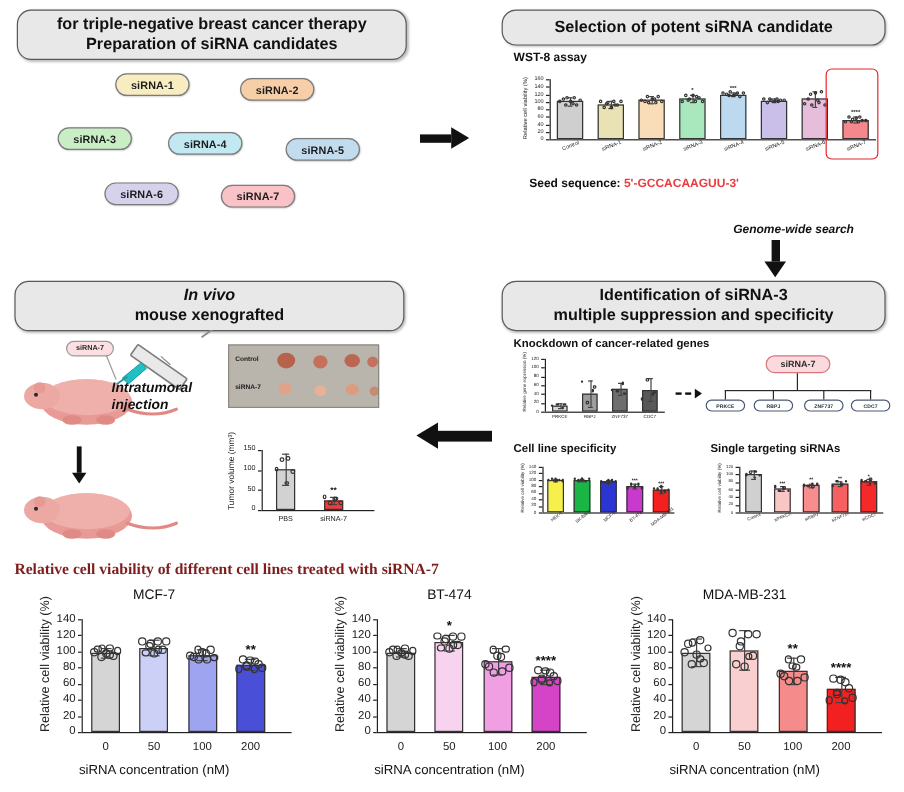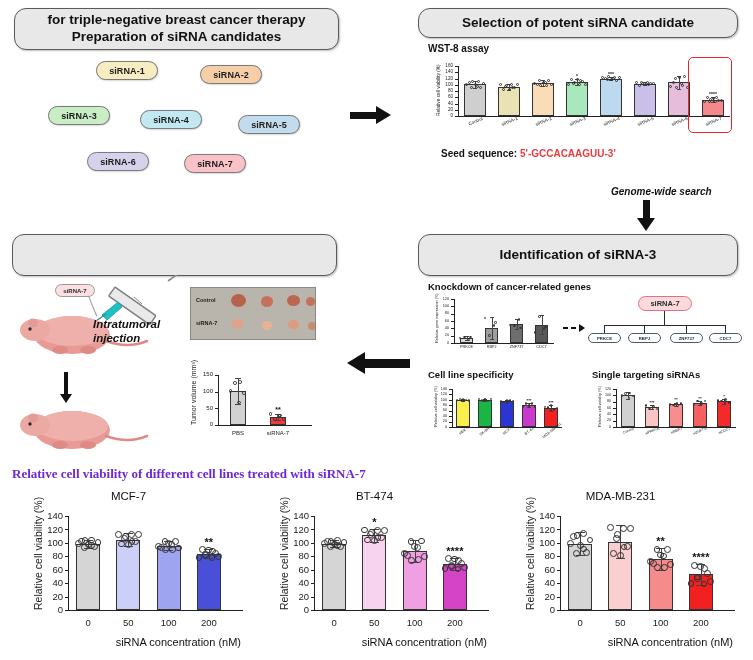--- a/index.html
+++ b/index.html
@@ -76,21 +76,21 @@
   .bar{position:absolute;box-sizing:border-box;border:1px solid #333;bottom:0;}
   .errbar{position:absolute;background:#444;width:1px;}
   .errcap{position:absolute;background:#444;height:1px;}
   .dot{position:absolute;border-radius:50%;border:1px solid #333;background:transparent;box-sizing:border-box;}
   .sig{position:absolute;font-weight:bold;color:#111;text-align:center;}
   .ylab-rot{
     position:absolute;transform-origin:0 0;transform:rotate(-90deg);
     white-space:nowrap;color:#222;
   }
   .chart-title{position:absolute;text-align:center;color:#111;}
-  .axis-caption{position:absolute;text-align:right;color:#111;}
+  .axis-caption{position:absolute;text-align:center;color:#111;}
 
   
   .sub-head{font-weight:bold;color:#111;}
 
   
   .redbox{position:absolute;border:1.6px solid #e8272c;border-radius:5px;box-sizing:border-box;}
 
   
   .gene-node{
     position:absolute;box-sizing:border-box;
@@ -119,21 +119,21 @@
   .callout{
     position:absolute;box-sizing:border-box;
     border:1px solid #9a9a9a;border-radius:999px;background:#fbdfe2;
     display:flex;align-items:center;justify-content:center;
     font-size:6px;font-weight:bold;color:#2b2b2b;
   }
   .callout-tail{position:absolute;background:#9a9a9a;}
 
   .bottom-title{
     position:absolute;font-family:"Liberation Serif", serif;
-    font-weight:bold;color:#6d28d9;
+    font-weight:bold;color:#7f1d1d;
   }
   .seed-line{position:absolute;font-weight:bold;font-size:10px;color:#111;}
   .seed-seq{color:#ea3b3f;}
   .lbl-bold{position:absolute;font-weight:bold;color:#111;font-style:italic;}
 </style>
 </head>
 <body>
 
 <div class="panel-title abs" style="left:14px;top:8px;width:325px;height:42px;font-size:13.5px;">
   <div>
@@ -323,20 +323,21 @@
 
 <div class="lbl-bold abs" style="left:611px;top:186px;font-size:10px;">Genome-wide search</div>
 <div class="abs" style="left:637px;top:200px;display:flex;flex-direction:column;align-items:center;">
   <div class="arrow-shaft-v" style="height:18px;"></div>
   <div class="arrow-down"></div>
 </div>
 
 <div class="panel-title abs" style="left:418px;top:234px;width:320px;height:42px;font-size:13.5px;">
   <div>
     <span>Identification of siRNA-3</span>
+    <span>multiple suppression and specificity</span>
   </div>
 </div>
 
 <div class="sub-head abs" style="left:428px;top:281px;font-size:9.5px;">Knockdown of cancer-related genes</div>
 
 <div class="chart" id="chart-knockdown" style="left:428px;top:293px;width:130px;height:68px;">
     <div class="axis-y" style="left:26px;top:6px;height:44px;"></div>
     <div class="axis-x" style="left:26px;top:50px;width:100px;"></div>
     <div class="tick" style="left:23px;top:50px;width:3px;"></div>
     <div class="ytlab" style="left:12px;top:47.644px;width:9px;font-size:3.8px;">0</div>
@@ -574,20 +575,24 @@
     <div class="xtlab" style="left:110.4px;top:46px;width:43.2px;font-size:3.6px;transform:rotate(-22deg);transform-origin:50% 0;">siCDC7</div>
   </div>
 
 <div class="abs" style="left:347px;top:352px;display:flex;align-items:center;">
   <div class="arrow-left"></div>
   <div class="arrow-shaft-h" style="width:45px;height:9px;"></div>
 </div>
 
 <div class="panel-title abs" style="left:12px;top:234px;width:325px;height:42px;font-size:13.5px;">
   <div>
+    <span>
+      <span class="it">In vivo</span>
+        <span> mouse xenografted</span>
+    </span>
   </div>
 </div>
 
 <div class="callout" style="left:55px;top:284px;width:40px;height:13px;">
   <span>siRNA-7</span>
 </div>
 <div class="callout-tail abs" style="left:88px;top:296px;width:1px;height:22px;transform:rotate(-22deg);transform-origin:top left;"></div>
 
 <svg class="abs" style="left:60px;top:275px;" width="130" height="55" viewBox="0 0 130 55">
   <g stroke="#7d7d7d" stroke-width="1.4" fill="#e9e9e9">

